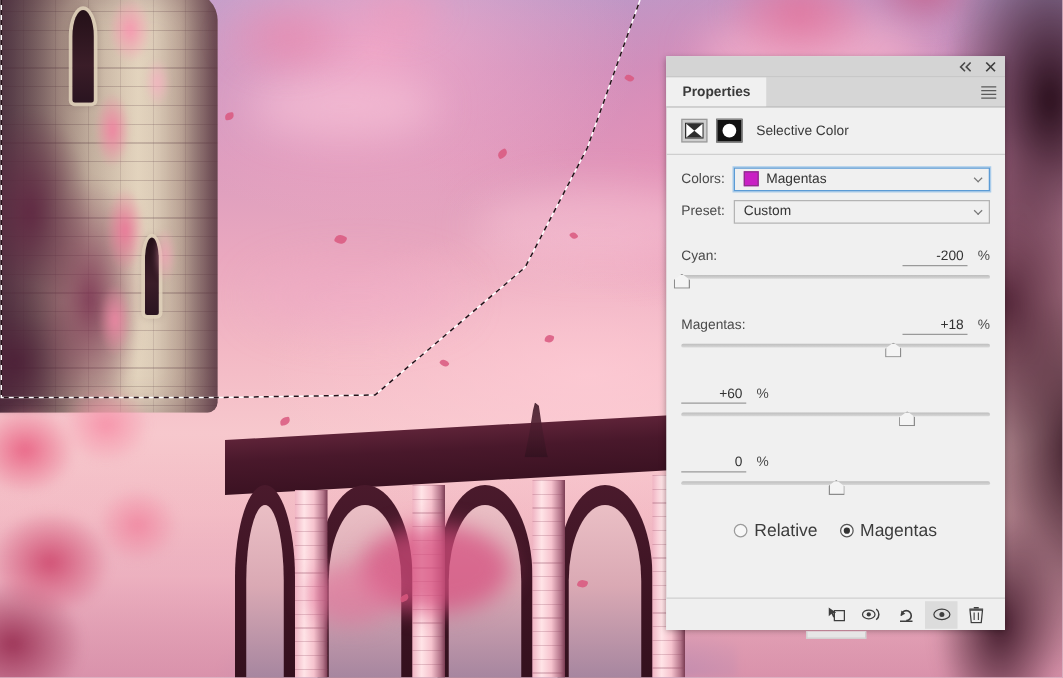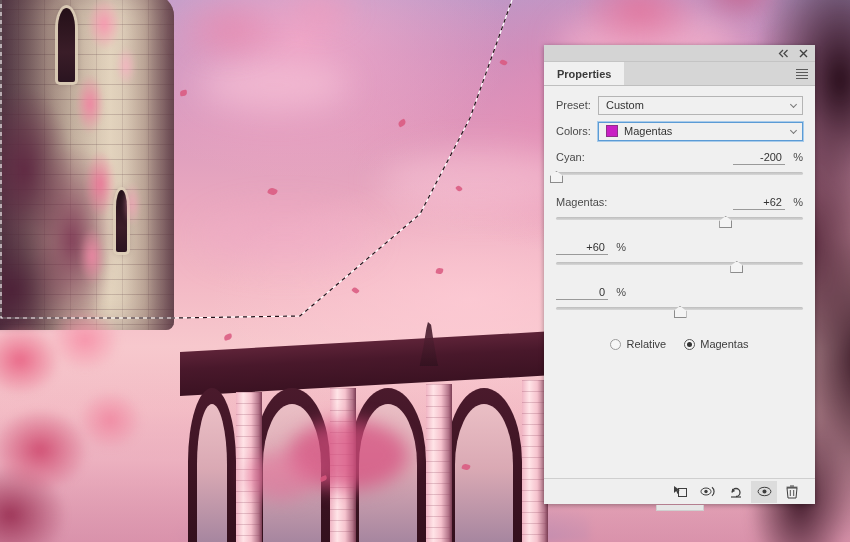--- a/index.html
+++ b/index.html
@@ -171,21 +171,21 @@
   .blur-blob {
     position: absolute; border-radius: 50%; filter: blur(9px);
   }
   .petal { position: absolute; background: #d9587f; border-radius: 60% 20% 60% 20%; opacity: .85; }
 
   
   .marquee { position: absolute; left: 0; top: 0; width: 850px; height: 542px; pointer-events: none; }
 
   
   #panel {
-    position: absolute; left: 544px; top: 45px; width: 271px; height: 459px;
+    position: absolute; left: 533px; top: 45px; width: 271px; height: 459px;
     background: #f0f0f0;
     box-shadow: 0 1px 5px rgba(0,0,0,.35);
     font-size: 11px; color: #3c3c3c;
     display: flex; flex-direction: column;
   }
   .panel-titlebar {
     height: 17px; background: #d4d4d4;
     display: flex; align-items: center; justify-content: flex-end;
     padding-right: 6px; gap: 9px;
     border-bottom: 1px solid #c4c4c4;
@@ -236,21 +236,21 @@
     display: flex; align-items: center; padding: 0 18px 0 7px;
     font-size: 11px; color: #333; cursor: pointer;
   }
   .select.focus { border: 1px solid #5b9bd5; box-shadow: 0 0 0 1px #a8cbea; }
   .select .chev {
     position: absolute; right: 6px; top: 50%; transform: translateY(-60%) rotate(45deg);
     width: 5px; height: 5px; border-right: 1px solid #777; border-bottom: 1px solid #777;
   }
   .swatch { width: 12px; height: 12px; margin-right: 6px; border: 1px solid #8d2f8a; flex: 0 0 auto; }
 
-  .slider-group { margin-top: 9px; }
+  .slider-group { margin-top: 19px; }
   .slider-top { display: flex; align-items: baseline; height: 16px; }
   .slider-top .name { font-size: 11px; color: #4a4a4a; flex: 1 1 auto; }
   .val-field {
     width: 52px; text-align: right; font-size: 11px; color: #333;
     border-bottom: 1px solid #9a9a9a; padding-right: 3px; padding-bottom: 1px;
     cursor: text;
   }
   .pct { font-size: 11px; color: #4a4a4a; width: 18px; text-align: right; }
   .track-wrap { position: relative; height: 16px; margin-top: 4px; }
   .track {
@@ -262,21 +262,21 @@
     position: absolute; top: 0px; width: 13px; height: 12px; margin-left: -6px;
     background: #f4f4f4; border: 1px solid #8c8c8c;
     clip-path: polygon(50% 0%, 100% 42%, 100% 100%, 0% 100%, 0% 42%);
     cursor: pointer;
   }
 
   .radio-row {
     display: flex; align-items: center; justify-content: center; gap: 18px;
     margin-top: 16px;
   }
-  .radio { display: flex; align-items: center; gap: 5px; font-size: 11px; color: #3c3c3c; cursor: pointer; }
+  .radio { display: flex; align-items: center; gap: 5px; font-size: 14px; color: #3c3c3c; cursor: pointer; }
   .radio .dot-out {
     width: 11px; height: 11px; border-radius: 50%;
     border: 1px solid #9b9b9b; background: #f7f7f7;
     display: flex; align-items: center; justify-content: center;
   }
   .radio.sel .dot-out { border-color: #555; }
   .radio.sel .dot-in { width: 5px; height: 5px; border-radius: 50%; background: #333; }
 
   .panel-footer {
     height: 26px; border-top: 1px solid #cfcfcf; background: #efefef;
@@ -387,56 +387,69 @@
         <span>Properties</span>
       </div>
       <div class="panel-menu">
         <i></i>
           <i></i>
           <i></i>
           <i></i>
       </div>
     </div>
 
+    <div class="adj-header">
+      <div class="adj-icon">
+        <svg width="15" height="13" viewBox="0 0 15 13" aria-hidden="true">
+          <rect x="0.5" y="0.5" width="14" height="12" fill="#fff" stroke="#2e2e2e"></rect>
+          <path d="M1 1 L14 1 L7.5 6.5 Z" fill="#2e2e2e"></path>
+          <path d="M1 12 L14 12 L7.5 6.5 Z" fill="#2e2e2e"></path>
+        </svg>
+      </div>
+      <div class="mask-thumb">
+        <span class="dot"></span>
+      </div>
+      <div class="adj-title">Selective Color</div>
+    </div>
 
     <div class="panel-body">
-
-      <div class="row">
-        <span class="lbl">Preset:</span>
-        <div class="select">
-          <span>Custom</span>
-          <span class="chev"></span>
-        </div>
-      </div>
 
       <div class="row">
         <span class="lbl">Colors:</span>
         <div class="select focus">
           <span class="swatch" id="colors-swatch" style="background: rgb(201, 31, 196);"></span>
           <span>Magentas</span>
           <span class="chev"></span>
         </div>
       </div>
 
+      <div class="row">
+        <span class="lbl">Preset:</span>
+        <div class="select">
+          <span>Custom</span>
+          <span class="chev"></span>
+        </div>
+      </div>
+
       <div class="slider-group">
         <div class="slider-top">
           <span class="name">Cyan:</span>
           <span class="val-field">-200</span>
           <span class="pct">%</span>
         </div>
         <div class="track-wrap">
           <div class="track"></div>
           <div class="thumb" id="thumb-0" style="left: 0%;"></div>
         </div>
       </div>
 
       <div class="slider-group">
         <div class="slider-top">
           <span class="name">Magentas:</span>
-          <span class="val-field">+62</span>
+          <span class="val-field">+18</span>
           <span class="pct">%</span>
         </div>
         <div class="track-wrap">
           <div class="track"></div>
           <div class="thumb" id="thumb-1" style="left: 68.5%;"></div>
         </div>
       </div>
 
       <div class="slider-group">
         <div class="slider-top">

